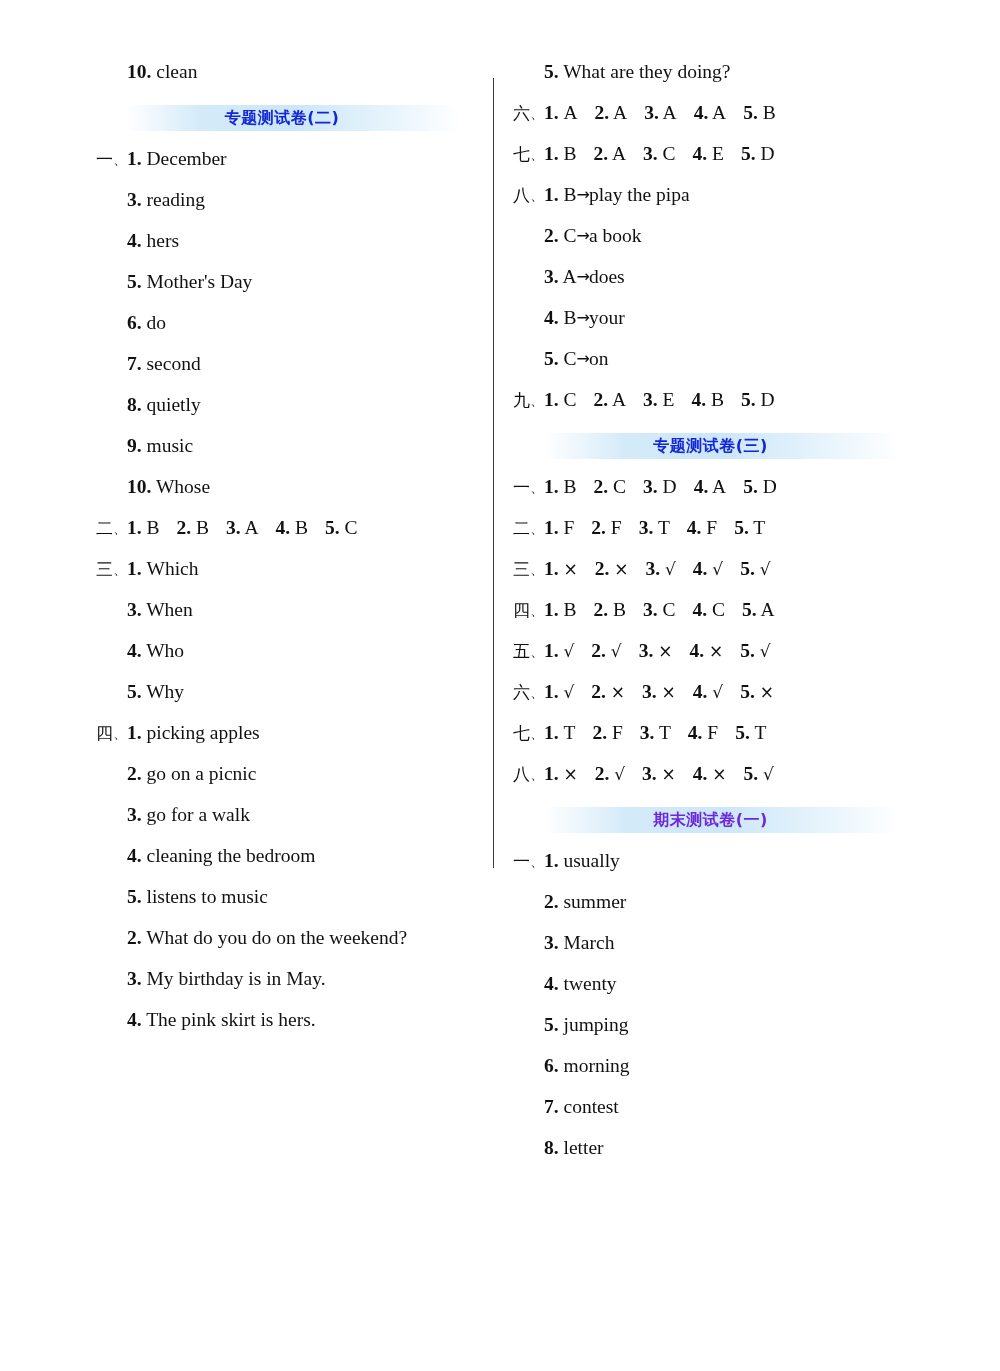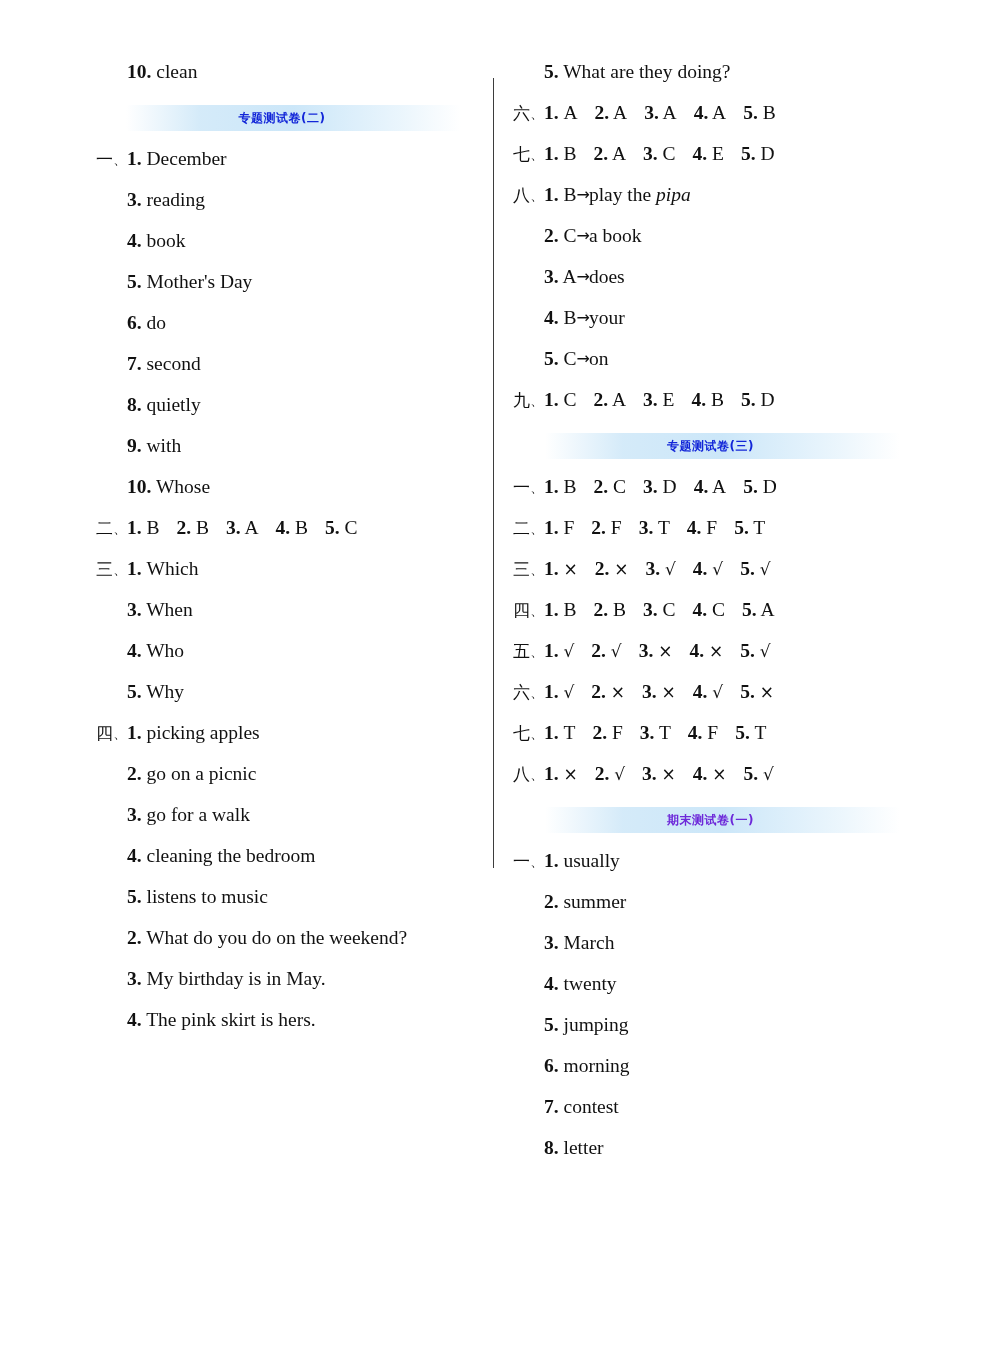--- a/index.html
+++ b/index.html
@@ -65,21 +65,21 @@
         rgba(205,231,248,0.85) 22%,
         rgba(198,228,248,0.9) 50%,
         rgba(214,236,250,0.5) 82%,
         rgba(255,255,255,0) 100%);
     border-radius: 2px;
   }
   .banner .btext {
     position: relative;
     font-family: "DejaVu Sans", "Liberation Sans", sans-serif;
     font-weight: bold;
-    font-size: 12px;
+    font-size: 16px;
     letter-spacing: 0.5px;
     white-space: nowrap;
   }
   .banner.dark .btext { color: #1226d8; }
   .banner.light .btext { color: #6d28d9; }
 
   
   .line {
     display: block;
     font-size: 19.5px;
@@ -111,21 +111,21 @@
     font-family: "DejaVu Sans", "Liberation Sans", sans-serif;
     font-size: 17px;
   }
   .arrow {
     font-family: "DejaVu Sans", "Liberation Sans", sans-serif;
     font-size: 16px;
     position: relative;
     top: -1px;
     letter-spacing: -1px;
   }
-  .ital { font-style: italic; }
+  .ital { }
 
   
   .footer {
     position: absolute;
     left: 0;
     top: 1255px;
     width: 1000px;
     height: 116px;
   }
 </style>
@@ -139,26 +139,26 @@
     <div class="divider"></div>
 
     <div class="col col-left" id="col-left">
         <div class="line indent"><span class="num">10.</span> <span class="txt">clean</span></div>
         <div class="banner dark">
           <div class="band"></div>
           <div class="btext">专题测试卷(二)</div>
         </div>
         <div class="line"><span class="cn">一<span class="dun">、</span></span><span class="num">1.</span> <span class="txt">December</span></div>
         <div class="line indent"><span class="num">3.</span> <span class="txt">reading</span></div>
-        <div class="line indent"><span class="num">4.</span> <span class="txt">book</span></div>
+        <div class="line indent"><span class="num">4.</span> <span class="txt">hers</span></div>
         <div class="line indent"><span class="num">5.</span> <span class="txt">Mother's Day</span></div>
         <div class="line indent"><span class="num">6.</span> <span class="txt">do</span></div>
         <div class="line indent"><span class="num">7.</span> <span class="txt">second</span></div>
         <div class="line indent"><span class="num">8.</span> <span class="txt">quietly</span></div>
-        <div class="line indent"><span class="num">9.</span> <span class="txt">with</span></div>
+        <div class="line indent"><span class="num">9.</span> <span class="txt">music</span></div>
         <div class="line indent"><span class="num">10.</span> <span class="txt">Whose</span></div>
         <div class="line"><span class="cn">二<span class="dun">、</span></span><span class="tok"><span class="num">1.</span> <span class="txt">B</span></span><span class="tok"><span class="num">2.</span> <span class="txt">B</span></span><span class="tok"><span class="num">3.</span> <span class="txt">A</span></span><span class="tok"><span class="num">4.</span> <span class="txt">B</span></span><span class="tok"><span class="num">5.</span> <span class="txt">C</span></span></div>
         <div class="line"><span class="cn">三<span class="dun">、</span></span><span class="num">1.</span> <span class="txt">Which</span></div>
         <div class="line indent"><span class="num">3.</span> <span class="txt">When</span></div>
         <div class="line indent"><span class="num">4.</span> <span class="txt">Who</span></div>
         <div class="line indent"><span class="num">5.</span> <span class="txt">Why</span></div>
         <div class="line"><span class="cn">四<span class="dun">、</span></span><span class="num">1.</span> <span class="txt">picking apples</span></div>
         <div class="line indent"><span class="num">2.</span> <span class="txt">go on a picnic</span></div>
         <div class="line indent"><span class="num">3.</span> <span class="txt">go for a walk</span></div>
         <div class="line indent"><span class="num">4.</span> <span class="txt">cleaning the bedroom</span></div>

